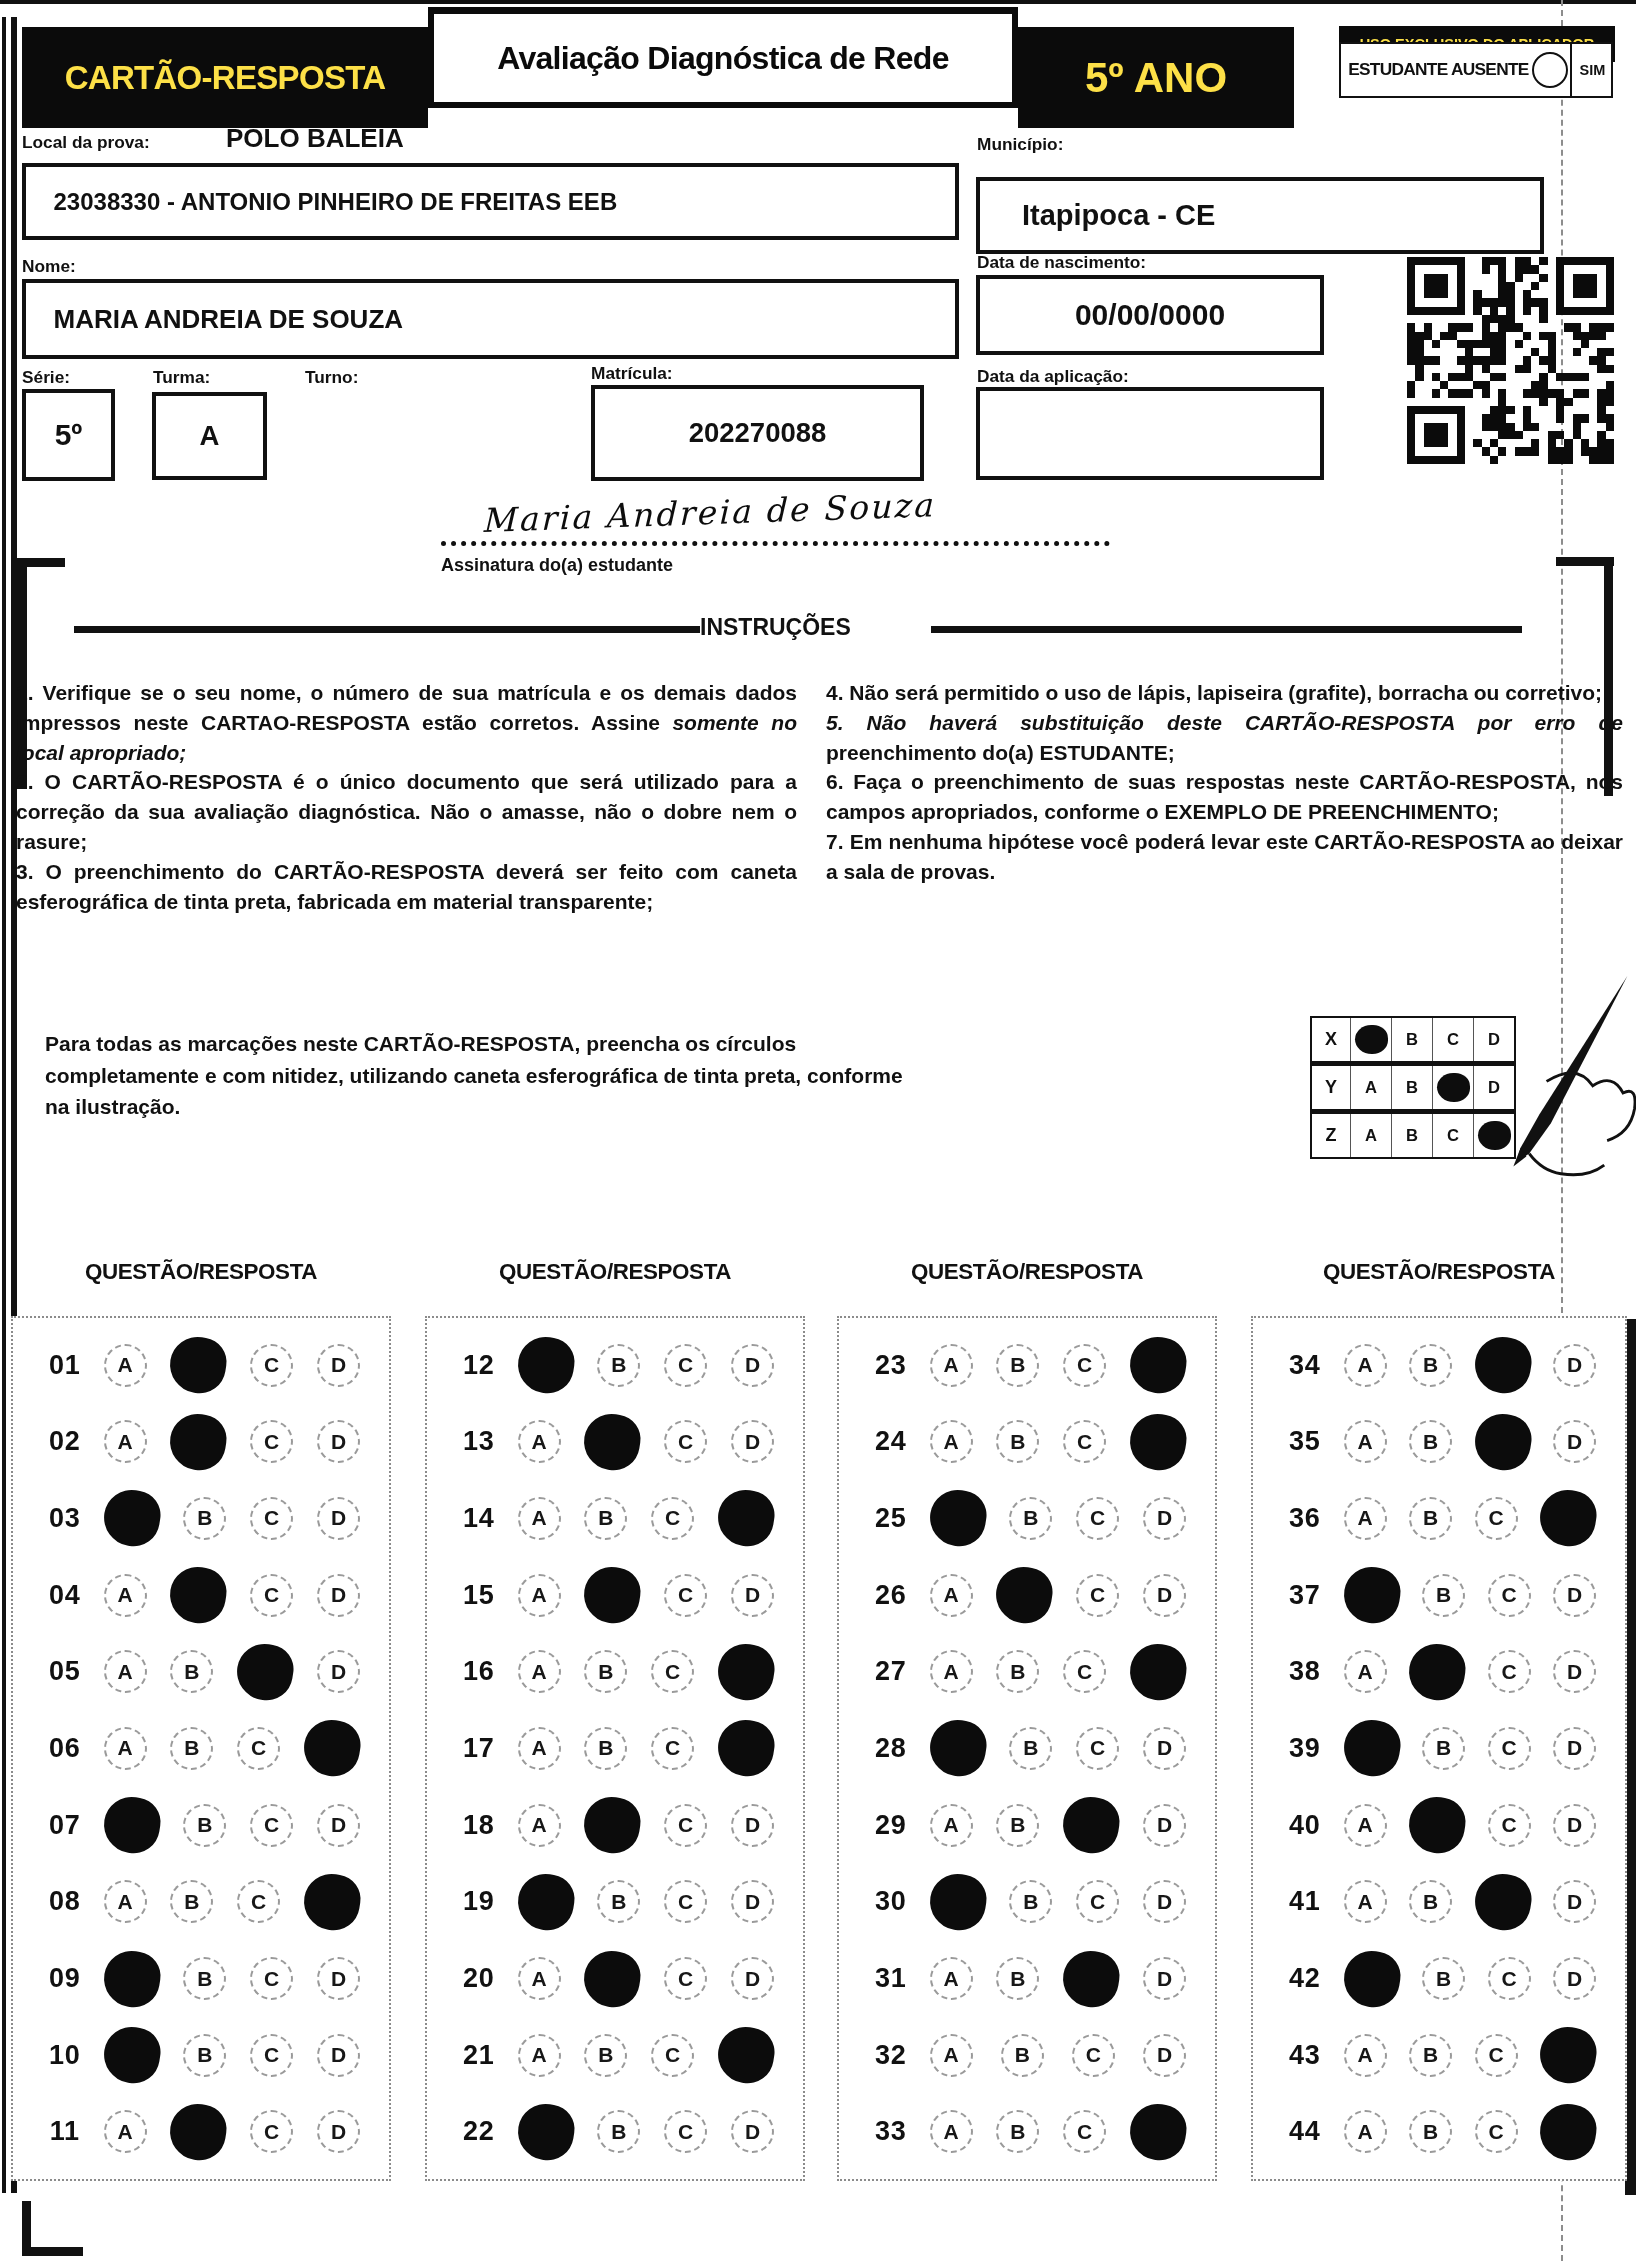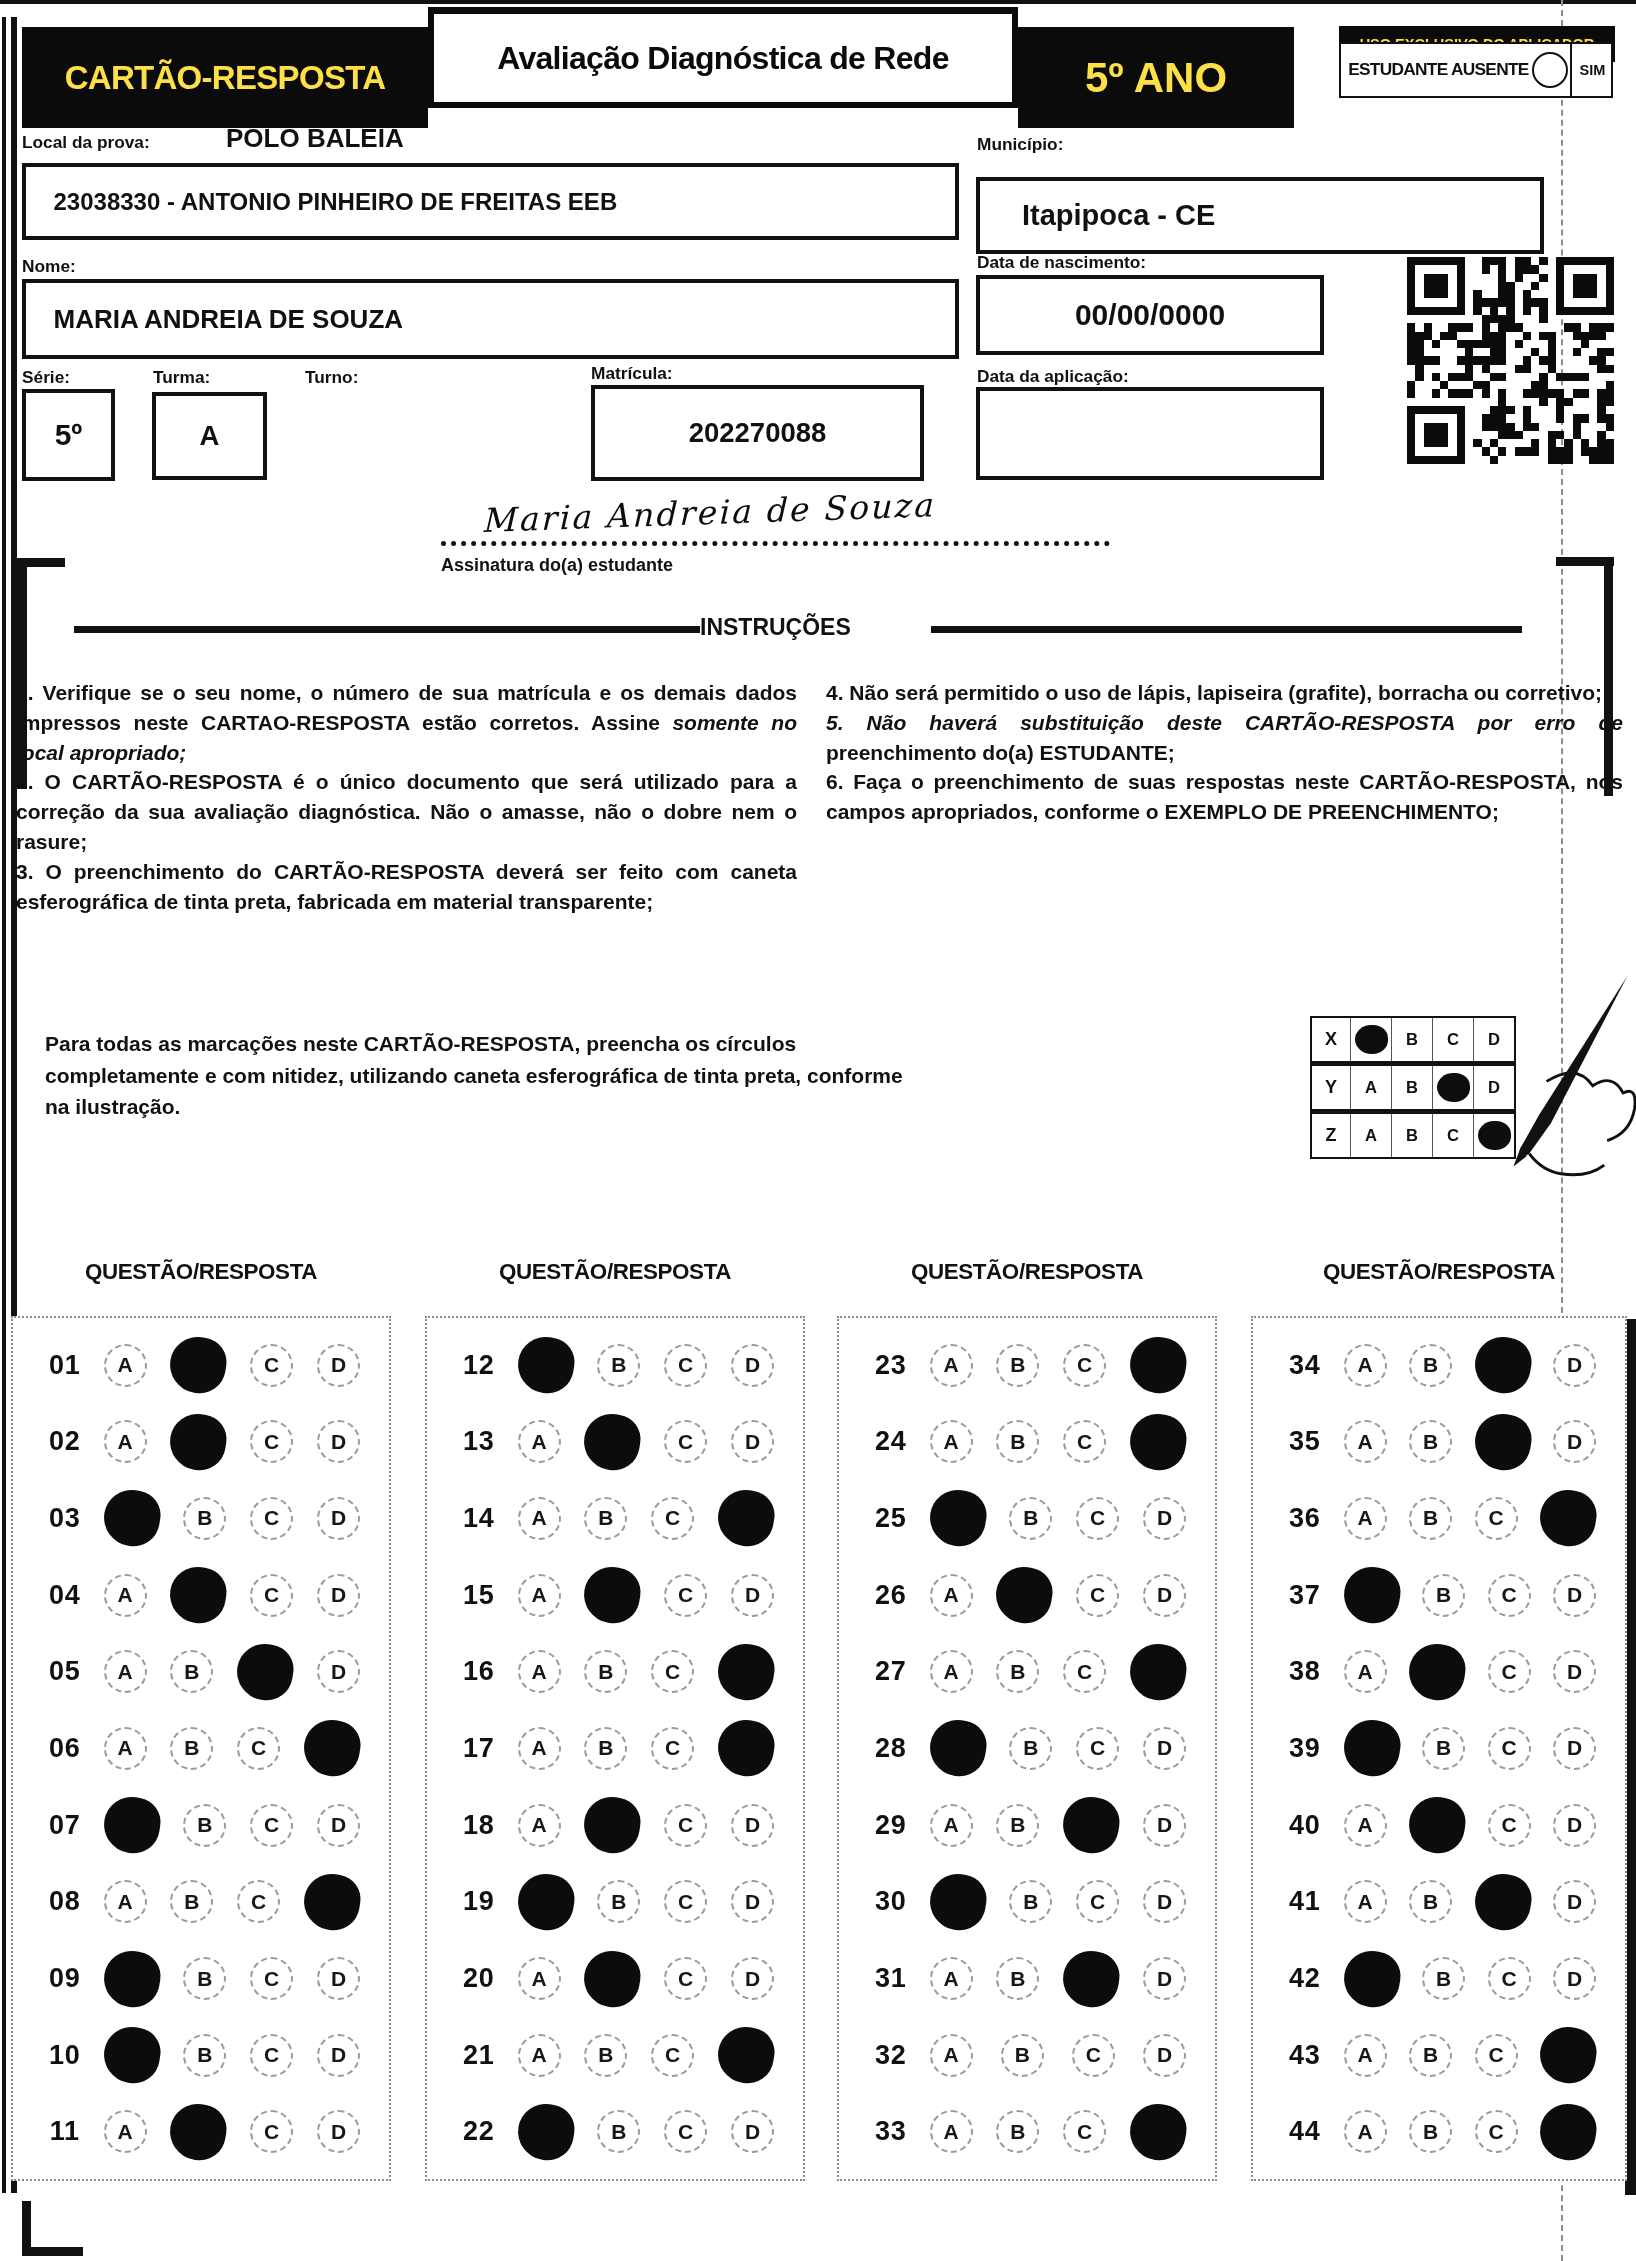--- a/index.html
+++ b/index.html
@@ -456,20 +456,21 @@
 
   <div class="abs instr-col" style="left:16px;top:678px;width:781px;">
       <p class="instr"><span>1. Verifique se o seu nome, o número de sua matrícula e os demais dados impressos neste CARTAO-RESPOSTA estão corretos. Assine </span><i>somente no local apropriado;</i></p>
       <p class="instr"><span>2. O CARTÃO-RESPOSTA é o único documento que será utilizado para a correção da sua avaliação diagnóstica. Não o amasse, não o dobre nem o rasure;</span></p>
       <p class="instr"><span>3. O preenchimento do CARTÃO-RESPOSTA deverá ser feito com caneta esferográfica de tinta preta, fabricada em material transparente;</span></p>
     </div>
   <div class="abs instr-col" style="left:826px;top:678px;width:797px;">
       <p class="instr"><span>4. Não será permitido o uso de lápis, lapiseira (grafite), borracha ou corretivo;</span></p>
       <p class="instr"><i>5. Não haverá substituição deste CARTÃO-RESPOSTA por erro de</i><span> preenchimento do(a) ESTUDANTE;</span></p>
       <p class="instr"><span>6. Faça o preenchimento de suas respostas neste CARTÃO-RESPOSTA, nos campos apropriados, conforme o EXEMPLO DE PREENCHIMENTO;</span></p>
+      <p class="instr"><span>7. Em nenhuma hipótese você poderá levar este CARTÃO-RESPOSTA ao deixar a sala de provas.</span></p>
     </div>
 
   <div class="abs fill-note" style="left:45px;top:1028px;width:867px;">Para todas as marcações neste CARTÃO-RESPOSTA, preencha os círculos completamente e com nitidez, utilizando caneta esferográfica de tinta preta, conforme na ilustração.</div>
 
 
   <div class="abs ex-table" style="left:1310px;top:1016px;">
       <div class="ex-row">
         <div class="ex-cell lab">X</div>
         <div class="ex-cell">
           <div class="ex-dot"></div>

